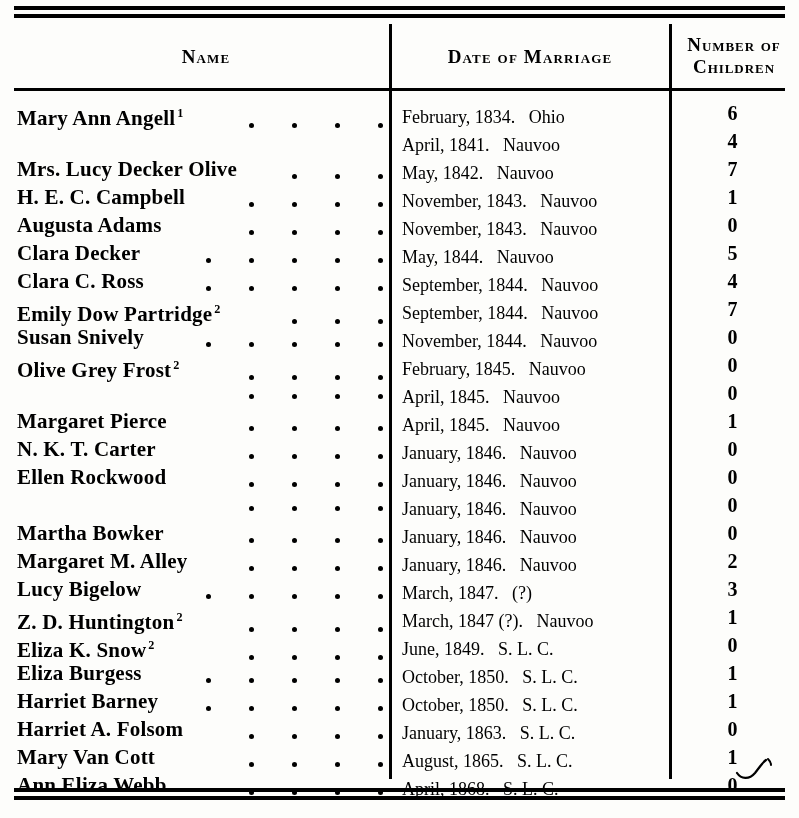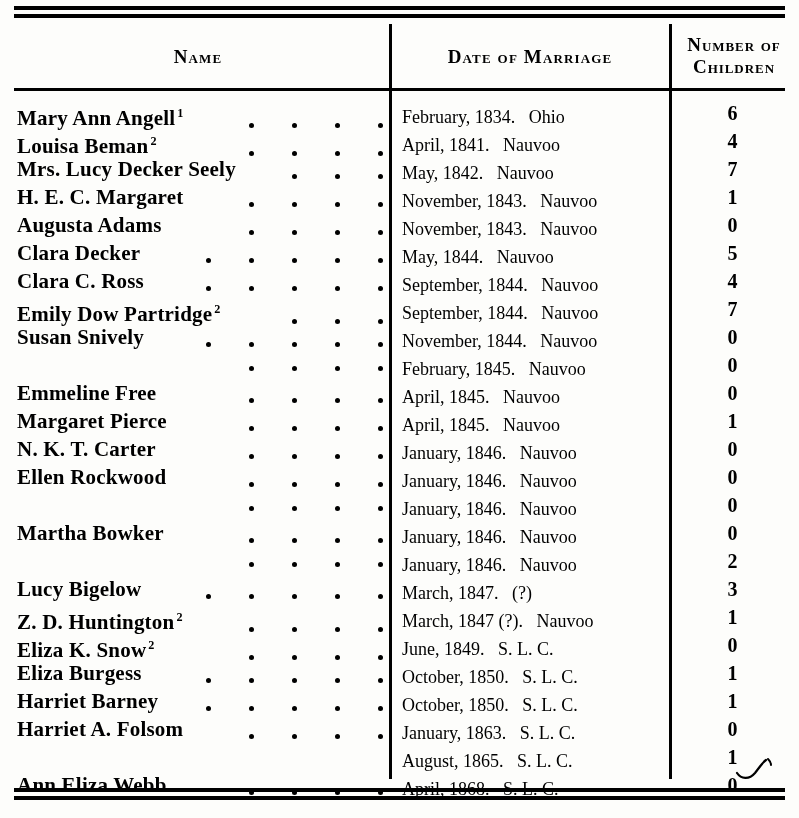--- a/index.html
+++ b/index.html
@@ -66,21 +66,21 @@
     position: absolute;
     text-align: center;
     font-weight: bold;
     letter-spacing: 0.06em;
     line-height: 1.18;
   }
   .smallcaps {
     font-variant: small-caps;
     font-size: 19px;
   }
-  .th-name     { left: 12px;  top: 22px; width: 372px; }
+  .th-name     { left: 20px;  top: 22px; width: 372px; }
   .th-date     { left: 392px; top: 22px; width: 276px; }
   .th-children { left: 672px; top: 10px; width: 124px; }
 
   
   .tbody {
     position: absolute;
     left: 0;
     top: 99px;
     width: 799px;
   }
@@ -194,47 +194,38 @@
             <span class="dot"></span>
             <span class="dot"></span>
             <span class="dot"></span>
             <span class="dot"></span>
           </span>
         </div>
         <div class="cell-date"><span class="date-month">February, 1834.</span><span class="date-place">Ohio</span></div>
         <div class="cell-children">6</div>
       </div>
       <div class="row">
-        <div class="cell-name">
-          <span class="name-text">Louisa Beman<sup>2</sup></span>
-          <span class="leaders">
-            <span class="dot"></span>
-            <span class="dot"></span>
-            <span class="dot"></span>
-            <span class="dot"></span>
-          </span>
-        </div>
         <div class="cell-date"><span class="date-month">April, 1841.</span><span class="date-place">Nauvoo</span></div>
         <div class="cell-children">4</div>
       </div>
       <div class="row">
         <div class="cell-name">
-          <span class="name-text">Mrs. Lucy Decker Seely</span>
+          <span class="name-text">Mrs. Lucy Decker Olive</span>
           <span class="leaders">
             <span class="dot"></span>
             <span class="dot"></span>
             <span class="dot"></span>
           </span>
         </div>
         <div class="cell-date"><span class="date-month">May, 1842.</span><span class="date-place">Nauvoo</span></div>
         <div class="cell-children">7</div>
       </div>
       <div class="row">
         <div class="cell-name">
-          <span class="name-text">H. E. C. Margaret</span>
+          <span class="name-text">H. E. C. Campbell</span>
           <span class="leaders">
             <span class="dot"></span>
             <span class="dot"></span>
             <span class="dot"></span>
             <span class="dot"></span>
           </span>
         </div>
         <div class="cell-date"><span class="date-month">November, 1843.</span><span class="date-place">Nauvoo</span></div>
         <div class="cell-children">1</div>
       </div>
@@ -300,33 +291,33 @@
             <span class="dot"></span>
             <span class="dot"></span>
             <span class="dot"></span>
           </span>
         </div>
         <div class="cell-date"><span class="date-month">November, 1844.</span><span class="date-place">Nauvoo</span></div>
         <div class="cell-children">0</div>
       </div>
       <div class="row">
         <div class="cell-name">
+          <span class="name-text">Olive Grey Frost<sup>2</sup></span>
           <span class="leaders">
             <span class="dot"></span>
             <span class="dot"></span>
             <span class="dot"></span>
             <span class="dot"></span>
           </span>
         </div>
         <div class="cell-date"><span class="date-month">February, 1845.</span><span class="date-place">Nauvoo</span></div>
         <div class="cell-children">0</div>
       </div>
       <div class="row">
         <div class="cell-name">
-          <span class="name-text">Emmeline Free</span>
           <span class="leaders">
             <span class="dot"></span>
             <span class="dot"></span>
             <span class="dot"></span>
             <span class="dot"></span>
           </span>
         </div>
         <div class="cell-date"><span class="date-month">April, 1845.</span><span class="date-place">Nauvoo</span></div>
         <div class="cell-children">0</div>
       </div>
@@ -389,20 +380,21 @@
             <span class="dot"></span>
             <span class="dot"></span>
             <span class="dot"></span>
           </span>
         </div>
         <div class="cell-date"><span class="date-month">January, 1846.</span><span class="date-place">Nauvoo</span></div>
         <div class="cell-children">0</div>
       </div>
       <div class="row">
         <div class="cell-name">
+          <span class="name-text">Margaret M. Alley</span>
           <span class="leaders">
             <span class="dot"></span>
             <span class="dot"></span>
             <span class="dot"></span>
             <span class="dot"></span>
           </span>
         </div>
         <div class="cell-date"><span class="date-month">January, 1846.</span><span class="date-place">Nauvoo</span></div>
         <div class="cell-children">2</div>
       </div>
@@ -481,20 +473,29 @@
             <span class="dot"></span>
             <span class="dot"></span>
             <span class="dot"></span>
             <span class="dot"></span>
           </span>
         </div>
         <div class="cell-date"><span class="date-month">January, 1863.</span><span class="date-place">S. L. C.</span></div>
         <div class="cell-children">0</div>
       </div>
       <div class="row">
+        <div class="cell-name">
+          <span class="name-text">Mary Van Cott</span>
+          <span class="leaders">
+            <span class="dot"></span>
+            <span class="dot"></span>
+            <span class="dot"></span>
+            <span class="dot"></span>
+          </span>
+        </div>
         <div class="cell-date"><span class="date-month">August, 1865.</span><span class="date-place">S. L. C.</span></div>
         <div class="cell-children">1</div>
       </div>
       <div class="row">
         <div class="cell-name">
           <span class="name-text">Ann Eliza Webb</span>
           <span class="leaders">
             <span class="dot"></span>
             <span class="dot"></span>
             <span class="dot"></span>

